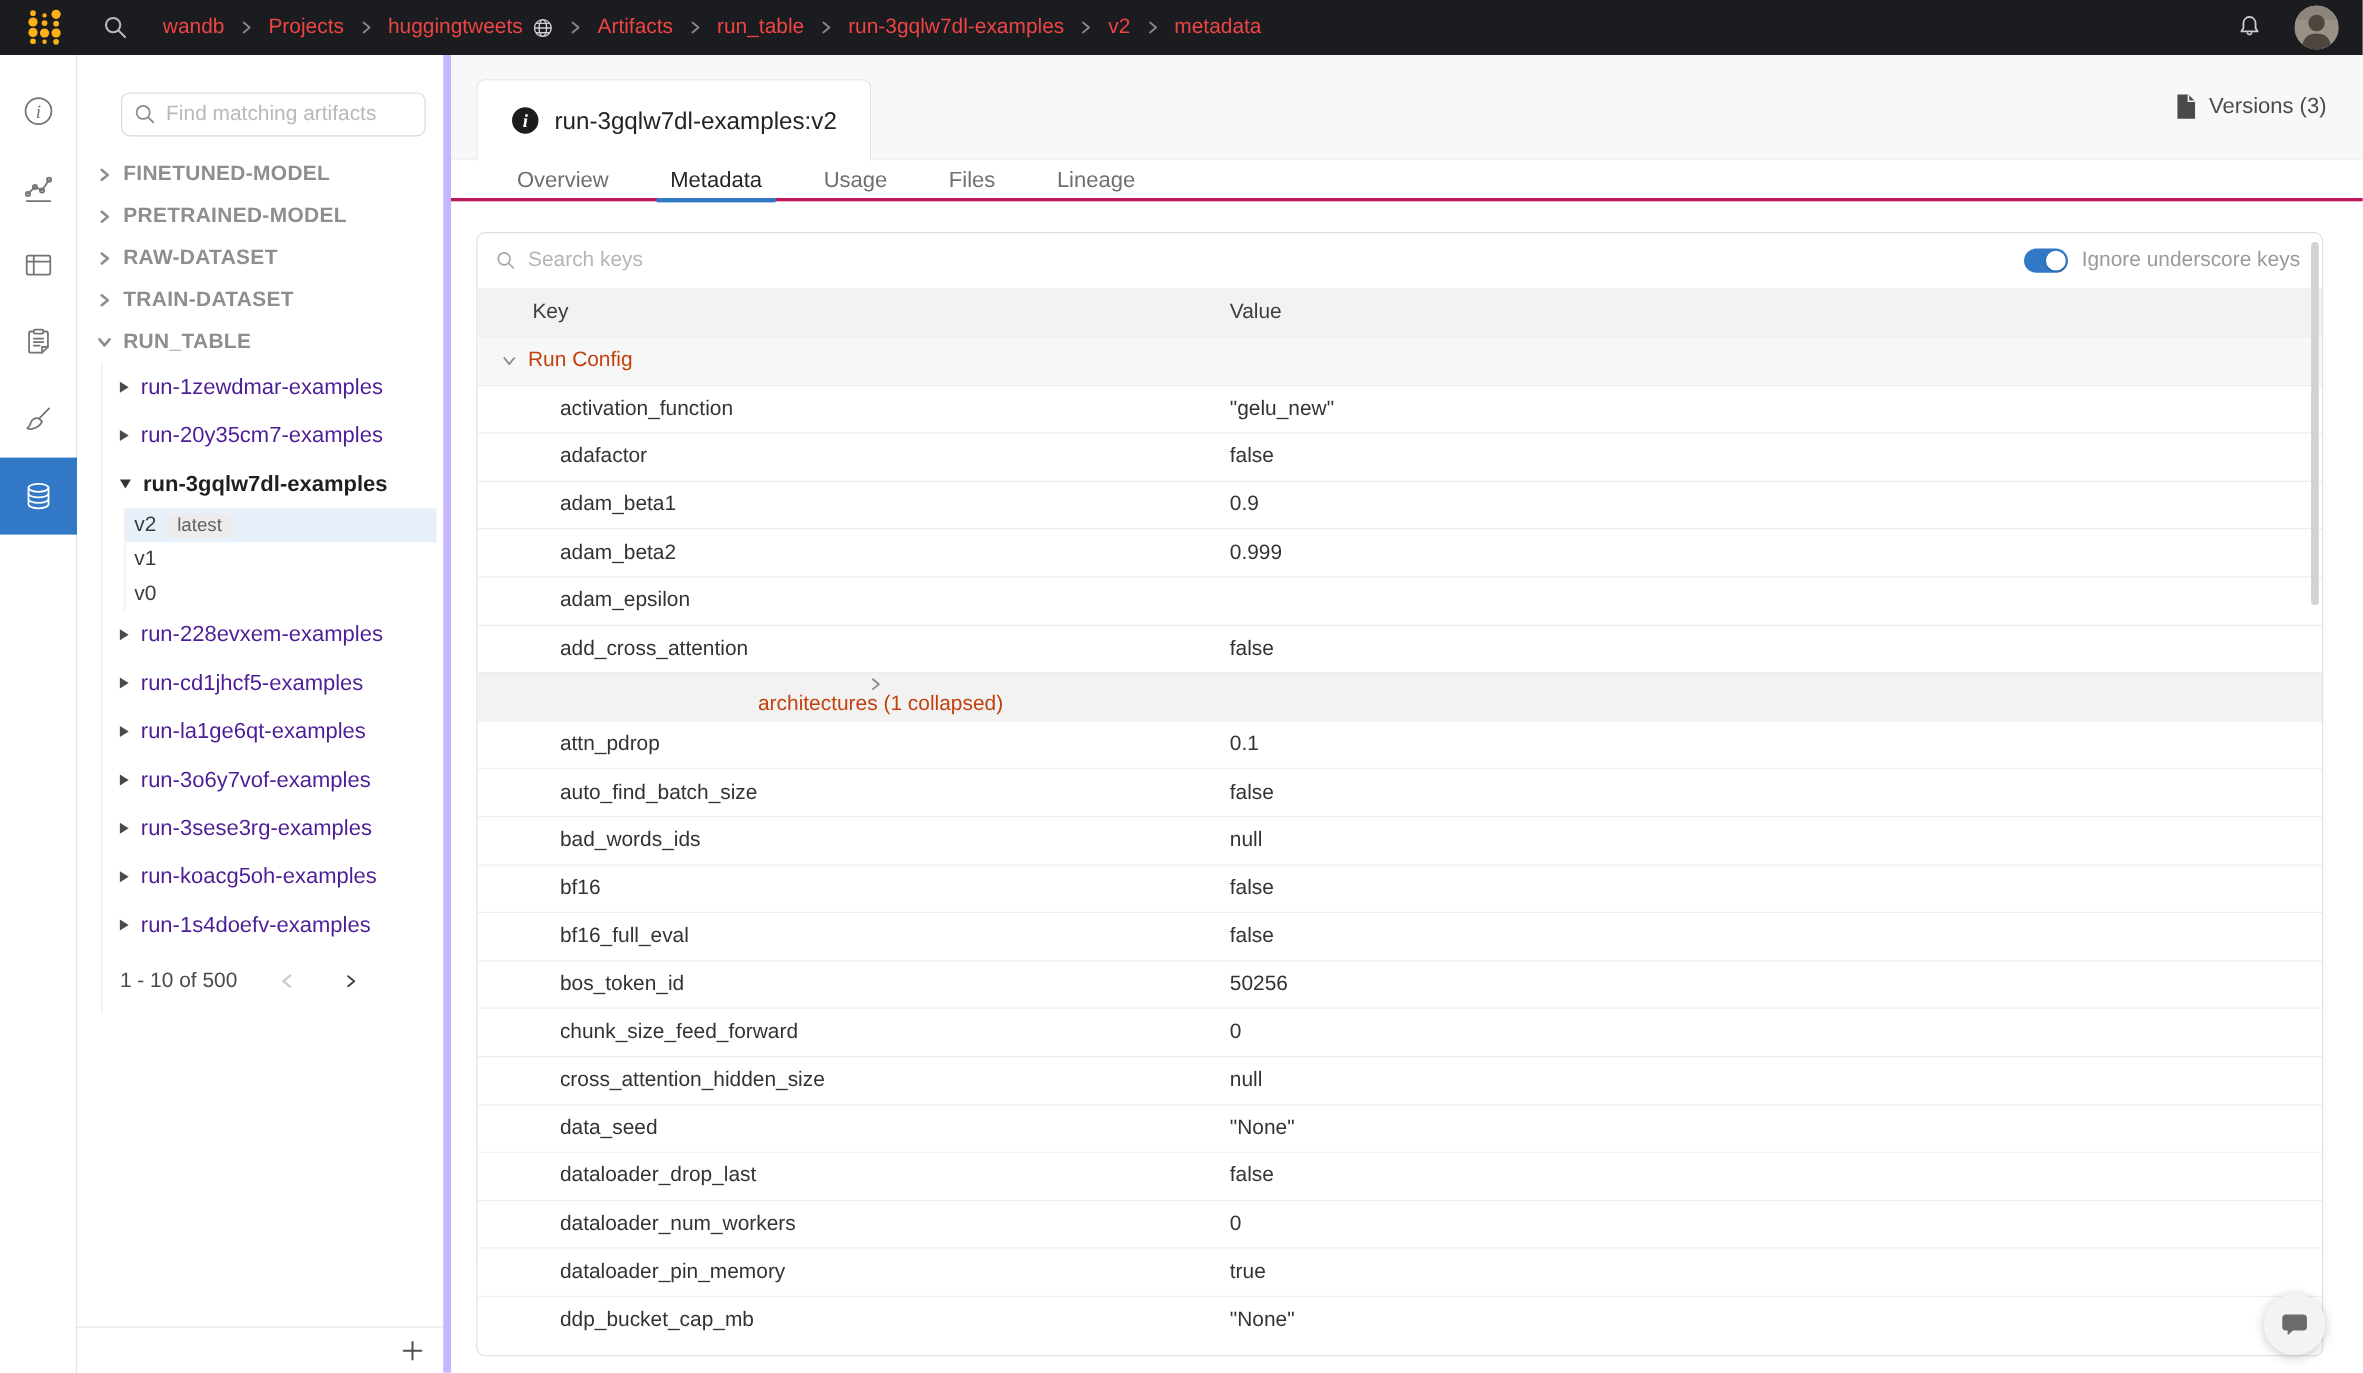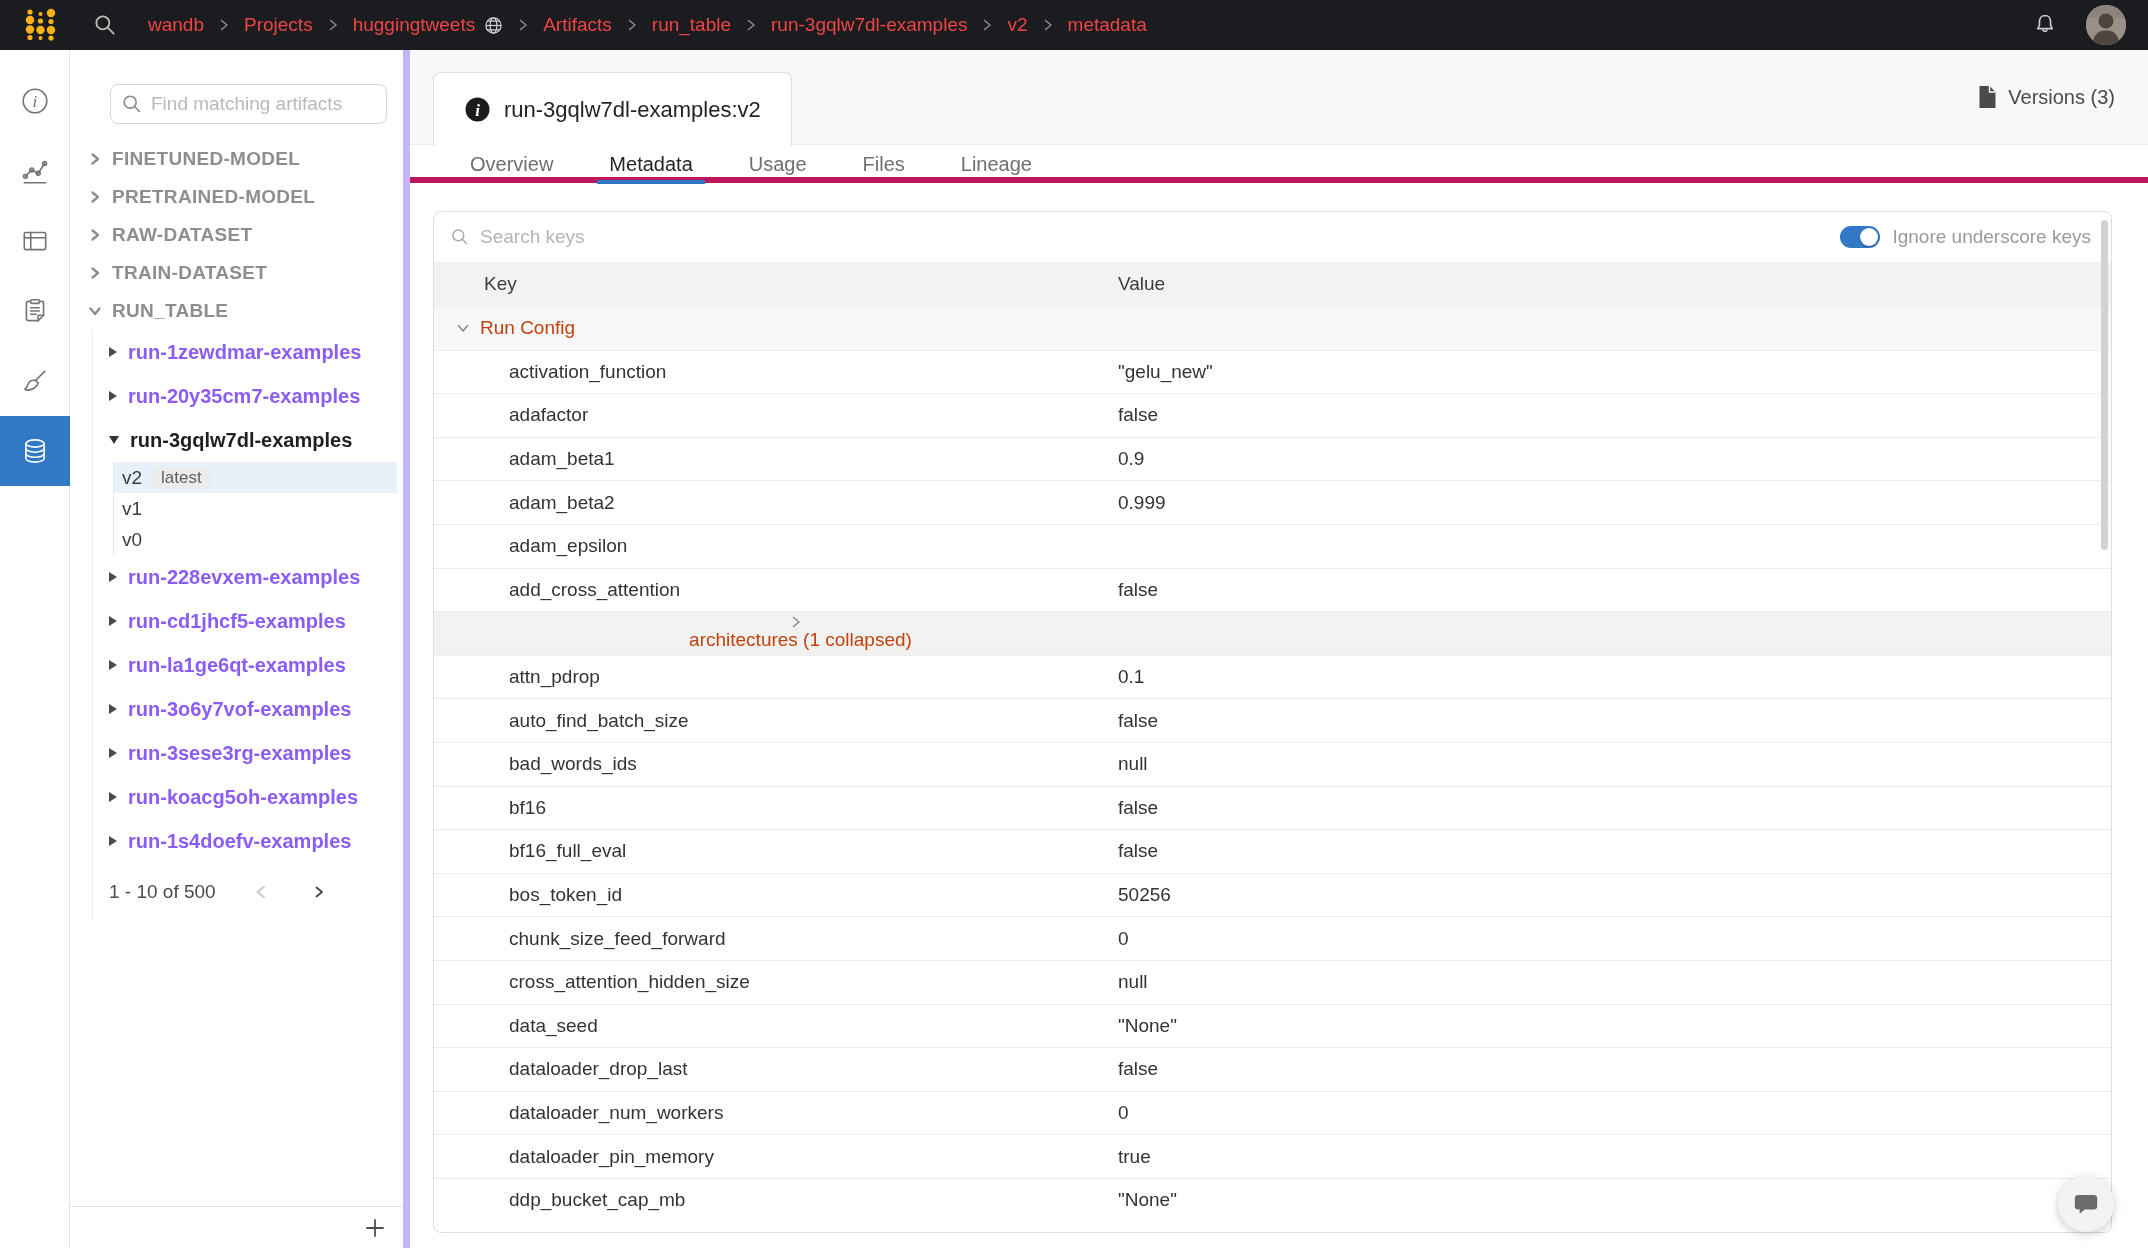--- a/index.html
+++ b/index.html
@@ -36,40 +36,40 @@
   .sb-search input { border:none; outline:none; flex:1; font-size:19px; margin-left:8px; font-family:inherit; color:#333; min-width:0; }
   .sb-search input::placeholder { color:#b9b9b9; }
   .tree { flex:1; min-height:0; overflow:hidden; margin-top:16px; }
   .cat-row { height:38px; display:flex; align-items:center; padding-left:18px; cursor:pointer; }
   .cat-chev { width:14px; display:flex; align-items:center; }
   .cat-label { margin-left:10px; font-size:19px; font-weight:bold; color:#8e8e8e; letter-spacing:.3px; }
   .runs { margin-left:22px; border-left:1px solid #ececec; }
   .run-row { height:44px; display:flex; align-items:center; padding-left:16px; cursor:pointer; }
   .tri-right { width:0; height:0; border-left:8px solid #4a4a4a; border-top:5px solid transparent; border-bottom:5px solid transparent; }
   .tri-down { width:0; height:0; border-top:8px solid #333; border-left:5px solid transparent; border-right:5px solid transparent; }
-  .run-label { margin-left:11px; font-size:20px; color:#8b5cf6;font-weight:bold; }
+  .run-label { margin-left:11px; font-size:20px; color:#4c1d95; }
   .run-row.expanded .run-label { font-weight:bold; color:#1f1f1f; }
   .versions { margin-left:20px; border-left:1px solid #e8e8e8; margin-right:6px; }
   .ver-row { height:31px; display:flex; align-items:center; padding-left:8px; cursor:pointer; }
   .ver-row.selected { background:var(--sel-bg,#e8f1fa); }
   .ver-label { font-size:19px; color:#3c3c3c; }
   .ver-badge { margin-left:10px; font-size:17px; color:#616161; background:#ececec; border-radius:6px; padding:1px 9px; }
   .pagination { height:58px; display:flex; align-items:center; padding-left:16px; gap:24px; }
   .pag-label { font-size:19px; color:#4a4a4a; }
   .pag-btn { display:flex; align-items:center; justify-content:center; width:26px; height:26px; cursor:pointer; margin-left:8px; }
   .sb-footer { height:42px; border-top:1px solid #e2e2e2; display:flex; align-items:center; justify-content:flex-end; padding-right:16px; flex:0 0 auto; }
   .plus-btn { cursor:pointer; display:flex; }
 
   
   .main { flex:1; display:flex; flex-direction:column; min-width:0; background:#fff; position:relative; }
   .tabstrip { height:95px; background:#f8f8f8; border-bottom:1px solid #ececec; position:relative; flex:0 0 auto; }
   .artifact-tab { position:absolute; left:23px; top:22px; height:74px; background:#fff; border:1px solid #e0e0e0; border-bottom:none; border-radius:8px 8px 0 0; display:flex; align-items:center; padding:0 30px; gap:13px; }
   .artifact-tab .title { font-size:22px; color:#232323; }
   .versions-btn { position:absolute; right:33px; top:50%; transform:translateY(-50%); display:flex; align-items:center; gap:10px; cursor:pointer; font-size:20px; color:#4a4a4a; }
-  .tabs-row { height:38px; background:#fff; border-bottom:6px solid #be185d; display:flex; padding-left:60px; gap:56px; flex:0 0 auto; }
+  .tabs-row { height:38px; background:#fff; border-bottom:3px solid #be185d; display:flex; padding-left:60px; gap:56px; flex:0 0 auto; }
   .tab { font-size:20px; color:#6f6f6f; display:flex; align-items:center; cursor:pointer; position:relative; height:38px; }
   .tab.active { color:#262626; }
   .tab.active::after { content:""; position:absolute; left:-12px; right:-12px; bottom:-1px; height:4px; background:var(--accent,#3178c6); }
 
   
   .card { margin:28px 36px 0 23px; height:1022px; border:1px solid #dedede; border-radius:8px; overflow:hidden; position:relative; background:#fff; }
   .card-search { height:50px; display:flex; align-items:center; padding:0 20px 0 16px; }
   .card-search input { border:none; outline:none; flex:1; font-size:19px; margin-left:10px; font-family:inherit; color:#333; }
   .card-search input::placeholder { color:#b5b5b5; }
   .toggle { width:40px; height:22px; border-radius:11px; background:var(--accent,#3178c6); position:relative; cursor:pointer; flex:0 0 auto; }

